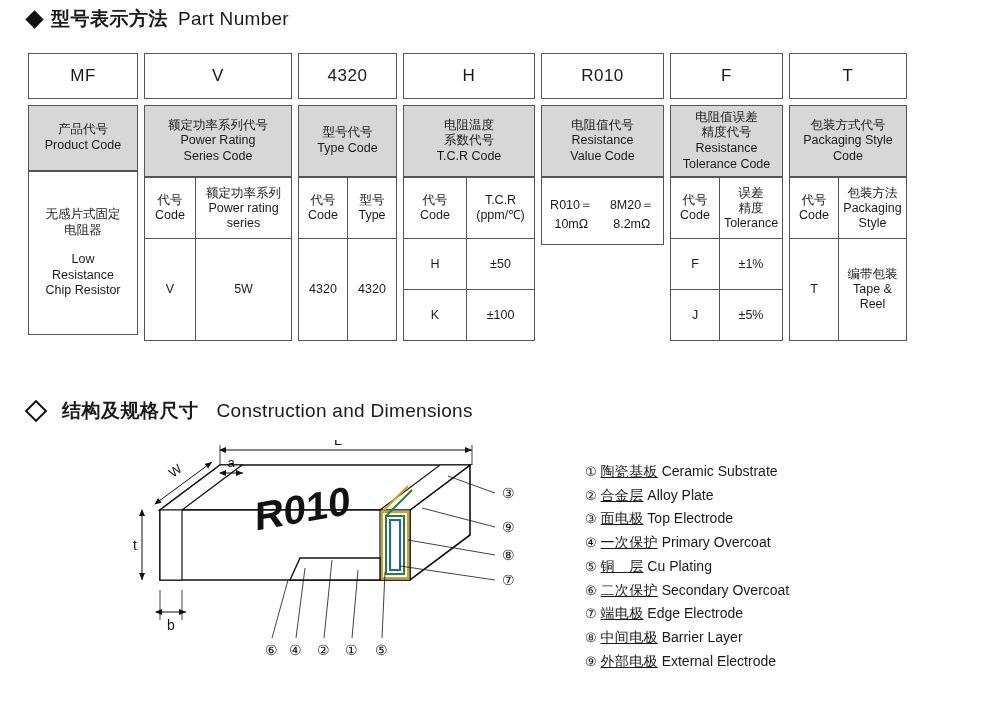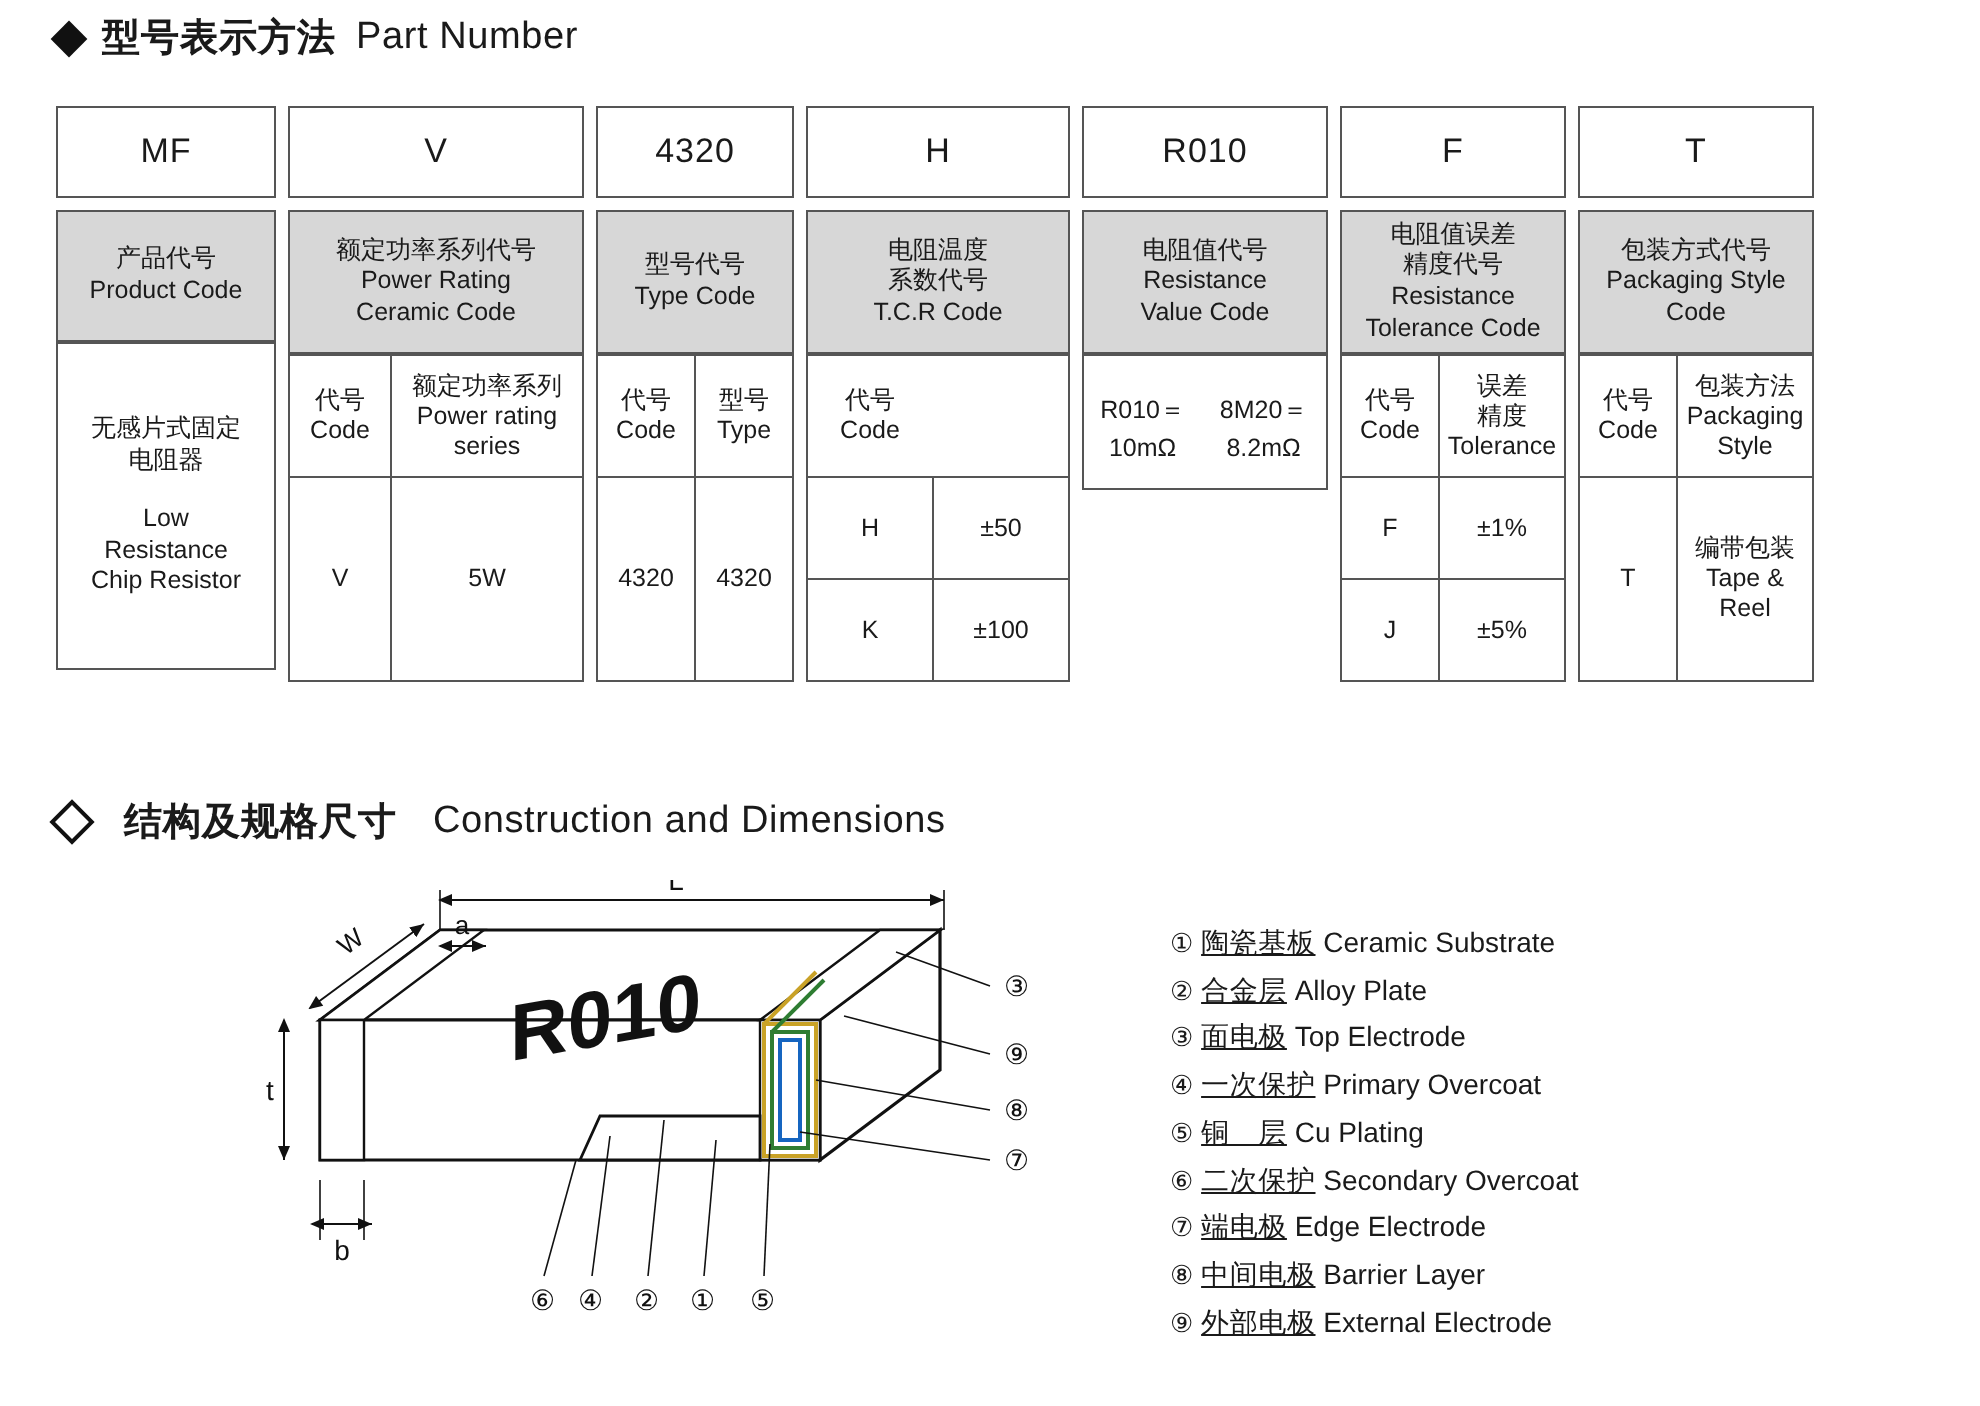--- a/index.html
+++ b/index.html
@@ -168,21 +168,21 @@
       <span class="ln">Chip Resistor</span>
     </div>
   </div>
 
   <div class="pn-col" style="width:148px;">
     <div class="cell code-cell">V</div>
     <div class="gap"></div>
     <div class="cell hdr-cell" style="height:72px;">
       <span class="ln">额定功率系列代号</span>
       <span class="ln">Power Rating</span>
-      <span class="ln">Ceramic Code</span>
+      <span class="ln">Series Code</span>
     </div>
     <div class="sub-table" style="height:164px;">
       <div class="sub-row" style="flex:0 0 60px;">
         <div class="sub-cell" style="width:50px;">
           <span>代号</span>
           <span>Code</span>
         </div>
         <div class="sub-cell" style="flex:1;">
           <span>额定功率系列</span>
           <span>Power rating series</span>
@@ -226,20 +226,24 @@
     <div class="cell hdr-cell" style="height:72px;">
       <span class="ln">电阻温度</span>
       <span class="ln">系数代号</span>
       <span class="ln">T.C.R Code</span>
     </div>
     <div class="sub-table" style="height:164px;">
       <div class="sub-row" style="flex:0 0 60px;">
         <div class="sub-cell" style="width:62px;">
           <span>代号</span>
           <span>Code</span>
+        </div>
+        <div class="sub-cell" style="flex:1;">
+          <span>T.C.R</span>
+          <span>(ppm/℃)</span>
         </div>
       </div>
       <div class="sub-row" style="flex:1;">
         <div class="sub-cell" style="width:62px;">H</div>
         <div class="sub-cell" style="flex:1;">±50</div>
       </div>
       <div class="sub-row" style="flex:1;">
         <div class="sub-cell" style="width:62px;">K</div>
         <div class="sub-cell" style="flex:1;">±100</div>
       </div>

